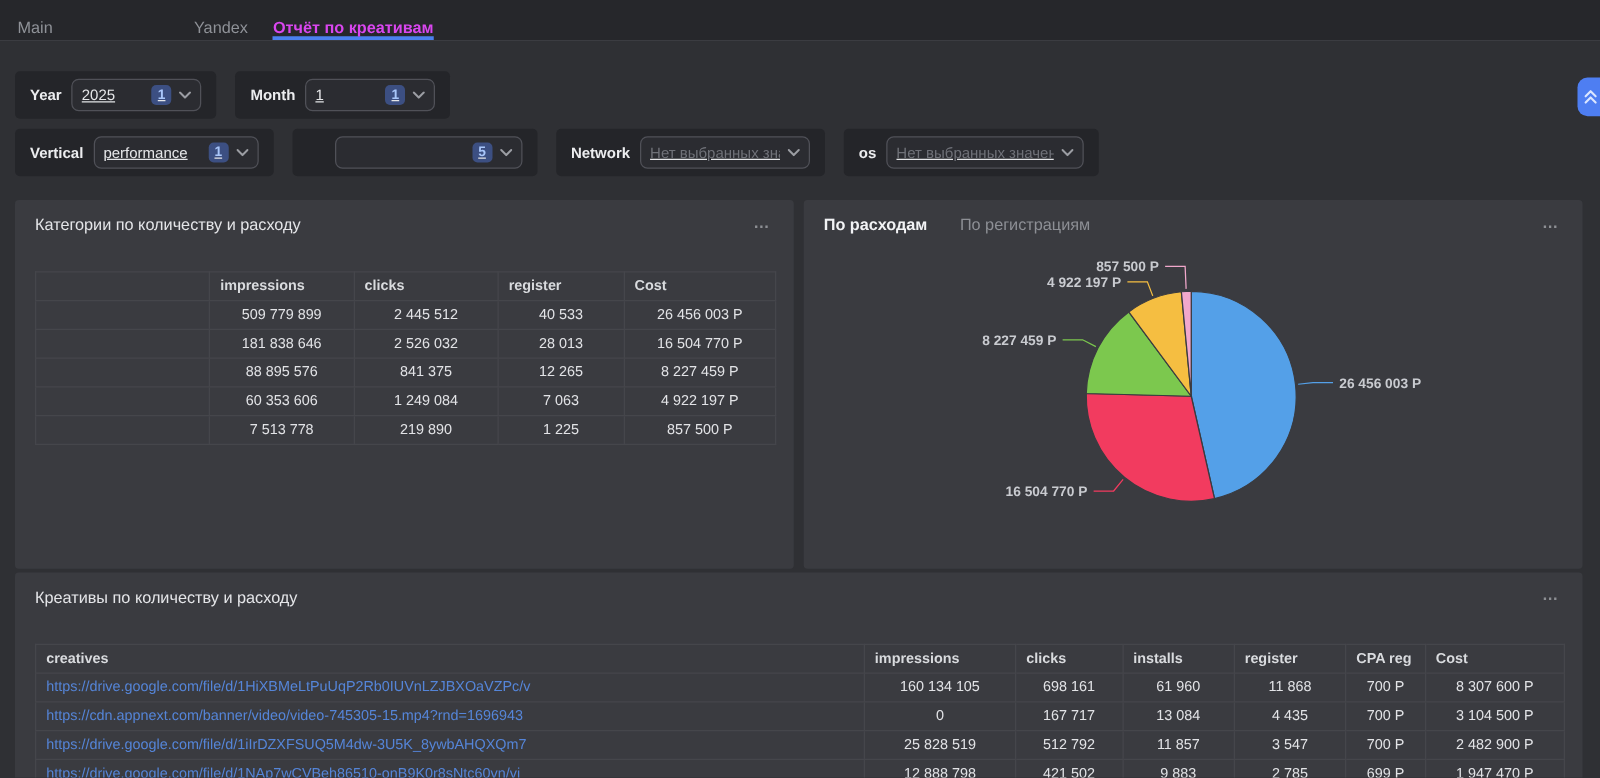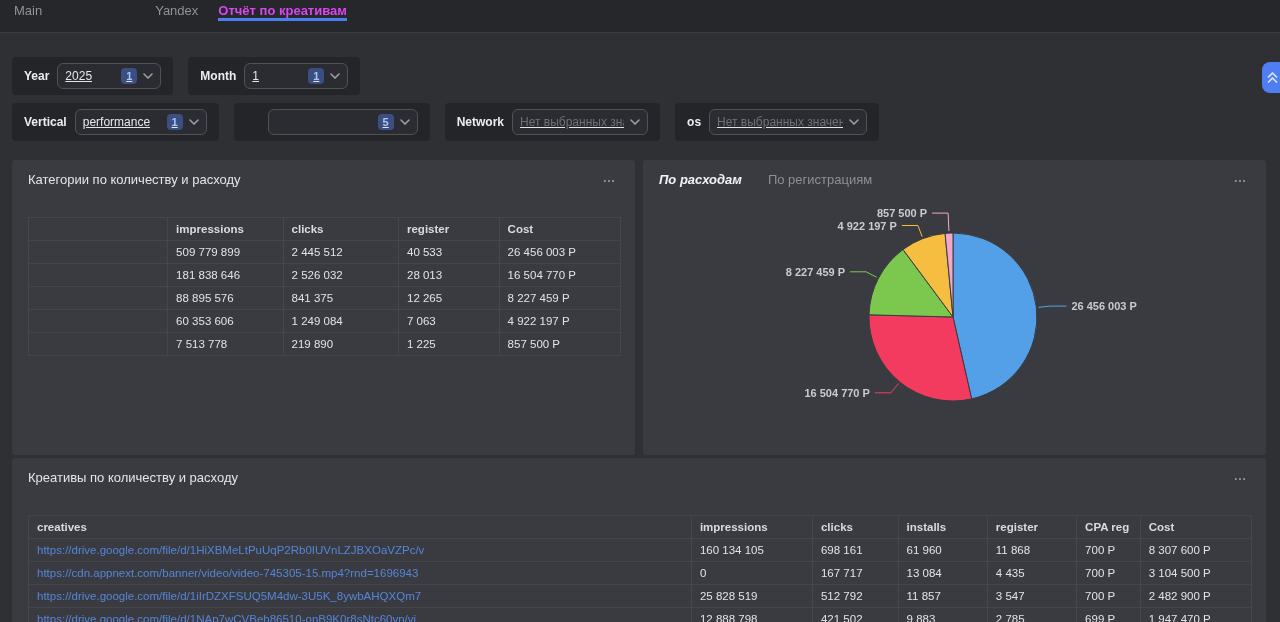--- a/index.html
+++ b/index.html
@@ -6,21 +6,21 @@
   html,body { width:1280px; height:622px; overflow:hidden; }
   body {
     background:#2f3034;
     font-family:"Liberation Sans", sans-serif;
     color:#e4e5e8;
     position:relative;
   }
   
   .tabbar {
     height:33px; background:#26272b; border-bottom:1px solid #3b3c41;
-    display:flex; align-items:flex-start;
+    display:flex; align-items:flex-end;
   }
   .tab {
     display:flex; align-items:center; font-size:13px; color:#8f9298;
     cursor:pointer; border-bottom:3px solid transparent; padding-top:3px;
   }
   .tab.t0 { margin-left:14px; }
   .tab.t1 { margin-left:113px; }
   .tab.t2 { margin-left:20px; }
   .tab.active { color:#d946ef; font-weight:bold; border-bottom-color:#4a80ee; }
   
@@ -49,34 +49,34 @@
   .widget {
     position:absolute; background:#3a3b40; border-radius:3px; overflow:hidden;
   }
   #w-categories { left:12px; top:160px; width:623px; height:295px; }
   #w-pie        { left:643px; top:160px; width:623px; height:295px; }
   #w-creatives  { left:12px; top:458px; width:1254px; height:180px; }
   .whead { display:flex; align-items:flex-start; padding:12px 14px 8px 16px;gap:24px; }
   .wtitle { font-size:13px; color:#e4e5e8; }
   .wtabs { display:flex; gap:26px; }
   .wtab { font-size:13px; color:#8d8f95; cursor:pointer; }
-  .wtab.active { color:#f2f3f5; font-weight:bold;font-style:italic; }
+  .wtab.active { color:#f2f3f5; font-weight:bold; }
   .dots {
     margin-left:auto; color:#8d8f94; font-size:13px; font-weight:bold;
     letter-spacing:1.5px; line-height:8px; cursor:pointer; padding:2px 4px;
   }
   
   table { border-collapse:collapse; width:100%; table-layout:fixed;margin-top:20px; }
   .tblwrap { padding:2px 14px 0 16px; }
   th, td {
     border:1px solid #45464b; font-size:11.5px; padding:4px 8px;
     height:23px; white-space:nowrap; overflow:hidden;
   }
   th { text-align:left; color:#d9dbde; font-weight:bold; }
-  td { color:#e2e3e6; text-align:left; }
+  td { color:#e2e3e6; text-align:center; }
   td.c-first { text-align:left; }
   a.lnk { color:#5585d8; text-decoration:none; font-size:11.5px; }
   
   #pie-svg text { font-family:"Liberation Sans", sans-serif; }
   
   .collapse-btn {
     position:absolute; top:62px; right:-12px; width:30px; height:31px;
     background:#4e7ef2; border-radius:8px; border:none; cursor:pointer;
     display:flex; align-items:center; padding-left:5px;
   }

